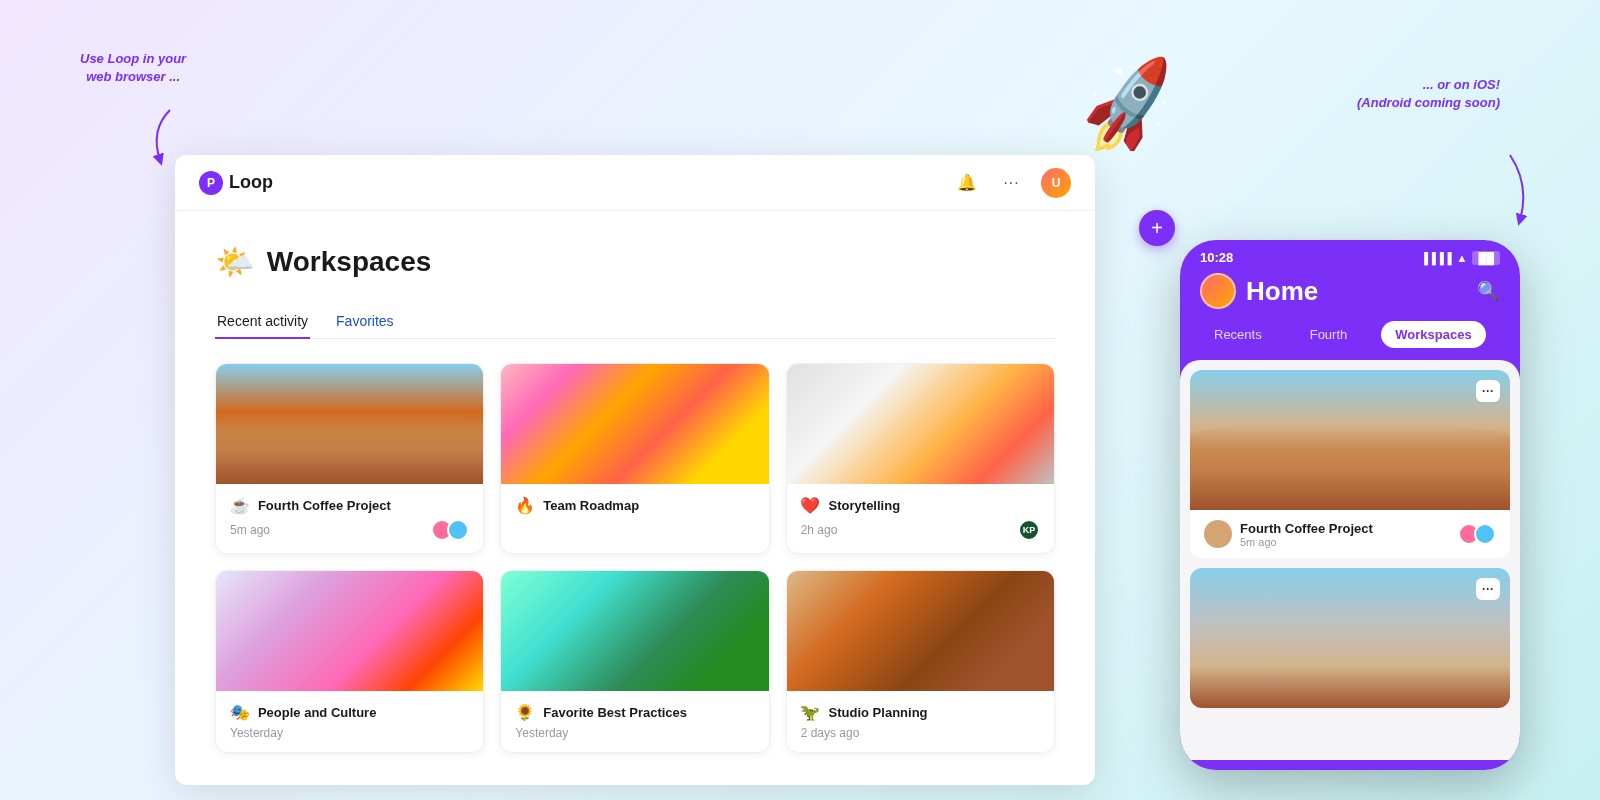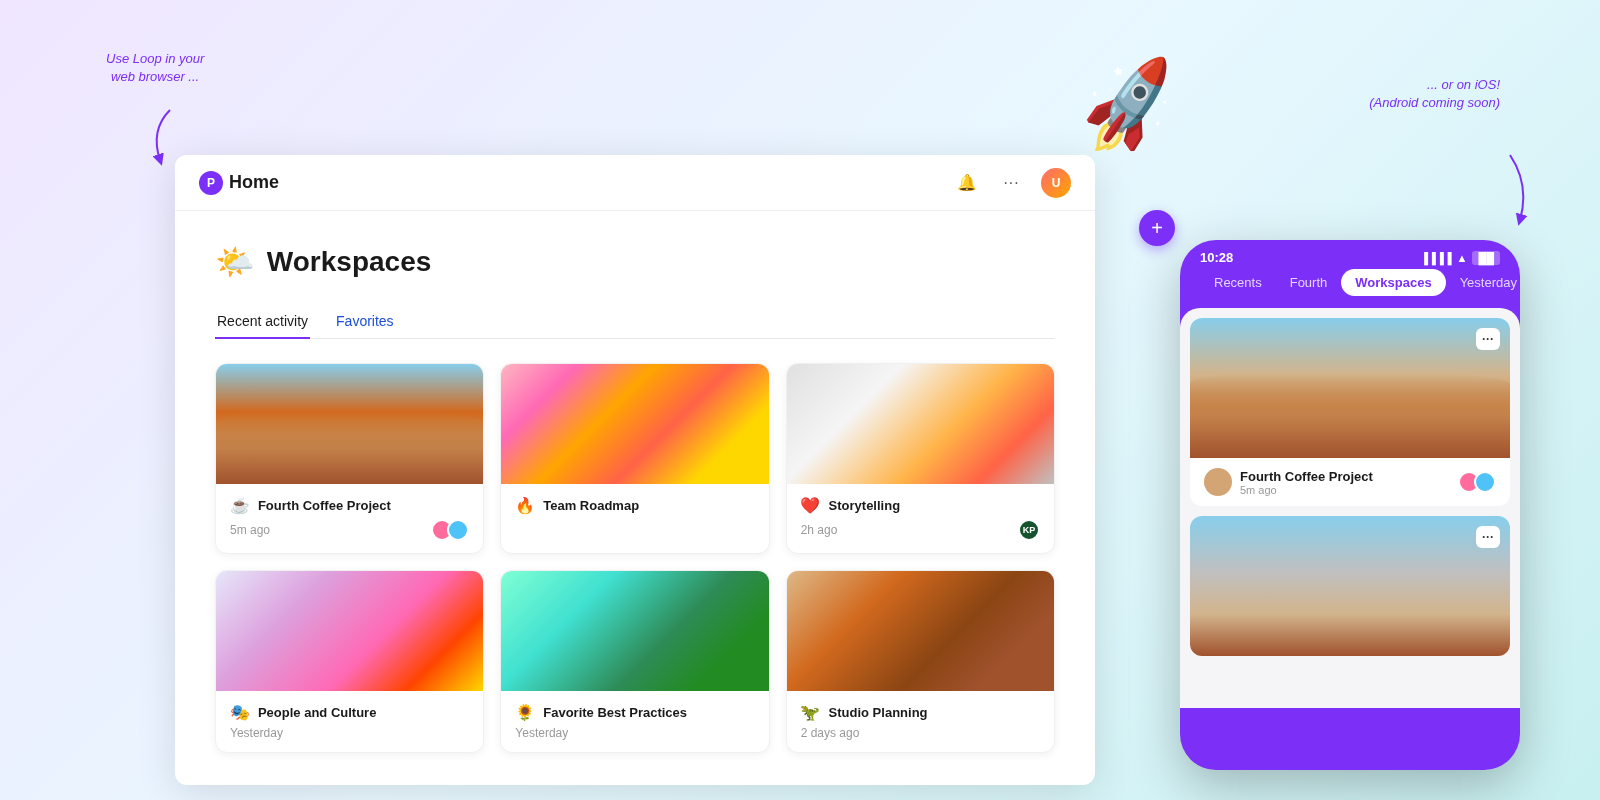--- a/index.html
+++ b/index.html
@@ -11,24 +11,23 @@
       background: linear-gradient(135deg, #f0e6ff 0%, #e8f8ff 50%, #c8f0f0 100%);
       position: relative;
     }
 
     
     .annotation {
       position: absolute;
       font-size: 13px;
       color: #7b2ff7;
       font-style: italic;
-      font-weight: 400;
+      font-weight: 700;
       text-align: center;
       line-height: 1.4;
-      margin-left: 26px;
     }
     .annotation-left {
       top: 50px;
       left: 80px;
     }
     .annotation-right {
       top: 76px;
       right: 100px;
       text-align: right;
     }
@@ -317,21 +316,21 @@
       font-weight: 700;
       color: white;
     }
     .phone-search-icon {
       color: white;
       font-size: 18px;
     }
     .phone-nav-tabs {
       display: flex;
       padding: 0 20px;
-      gap: 0;
+      gap: 20px;
       margin-bottom: 12px;
     }
     .phone-tab {
       padding: 6px 14px;
       border-radius: 20px;
       font-size: 13px;
       font-weight: 500;
       color: rgba(255,255,255,0.8);
       cursor: pointer;
     }
@@ -457,21 +456,21 @@
   </defs>
 </svg>
 
 <div class="rocket">🚀</div>
 
 <div class="browser-window">
 
   <div class="browser-header">
     <div class="loop-logo">
       <div class="loop-logo-icon">P</div>
-      <span>Home</span>
+      <span>Loop</span>
     </div>
     <div class="browser-header-right">
       <div class="header-icon">🔔</div>
       <div class="header-icon">···</div>
       <div class="avatar-header">U</div>
     </div>
   </div>
 
   <div class="browser-content">
 
@@ -591,20 +590,27 @@
 
   <div class="phone-status-bar">
     <span>10:28</span>
     <div class="phone-status-icons">
       <span>▐▐▐▐</span>
       <span>▲</span>
       <span style="background:rgba(255,255,255,0.3);border-radius:3px;padding:1px 6px;">██</span>
     </div>
   </div>
 
+  <div class="phone-header">
+    <div class="phone-home-title">
+      <div class="phone-avatar" style="background:linear-gradient(135deg,#ff6b6b,#ffa500);width:36px;height:36px;border-radius:50%;"></div>
+      <span class="phone-title-text">Home</span>
+    </div>
+    <div class="phone-search-icon">🔍</div>
+  </div>
 
   <div class="phone-nav-tabs">
     <div class="phone-tab">Recents</div>
     <div class="phone-tab">Fourth</div>
     <div class="phone-tab active">Workspaces</div>
     <div class="phone-tab">Yesterday</div>
   </div>
 
   <div class="phone-content">
 

